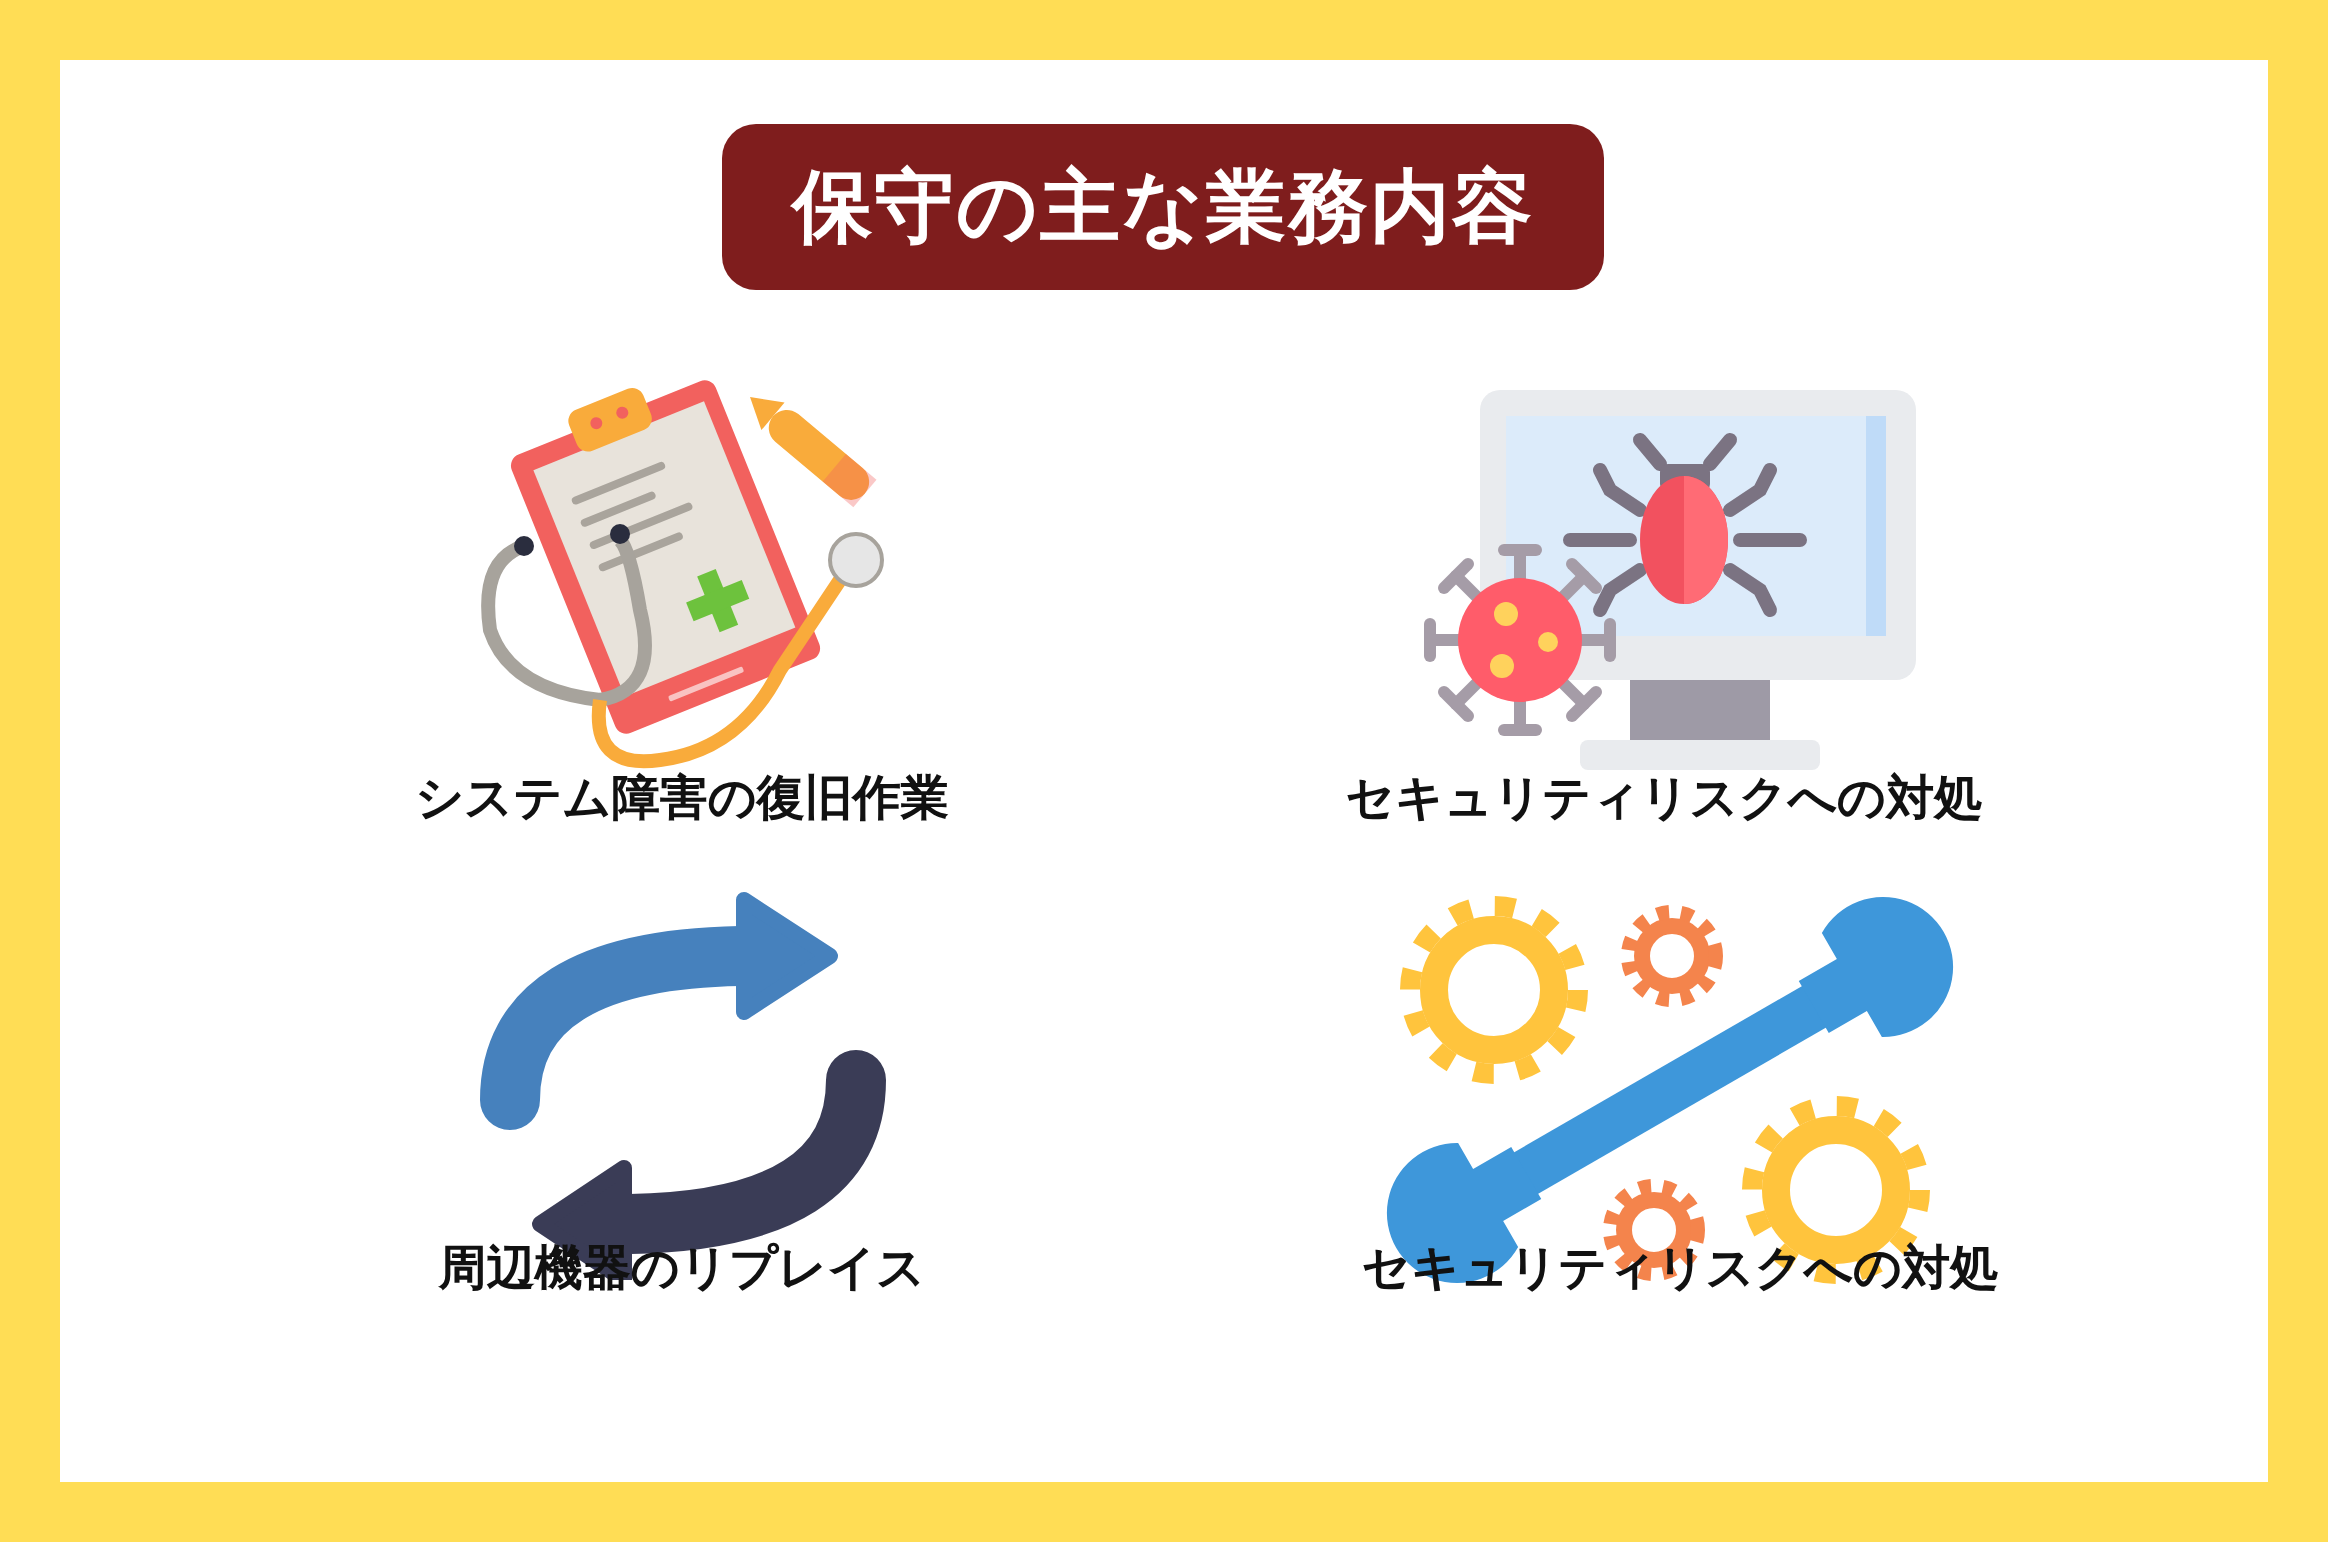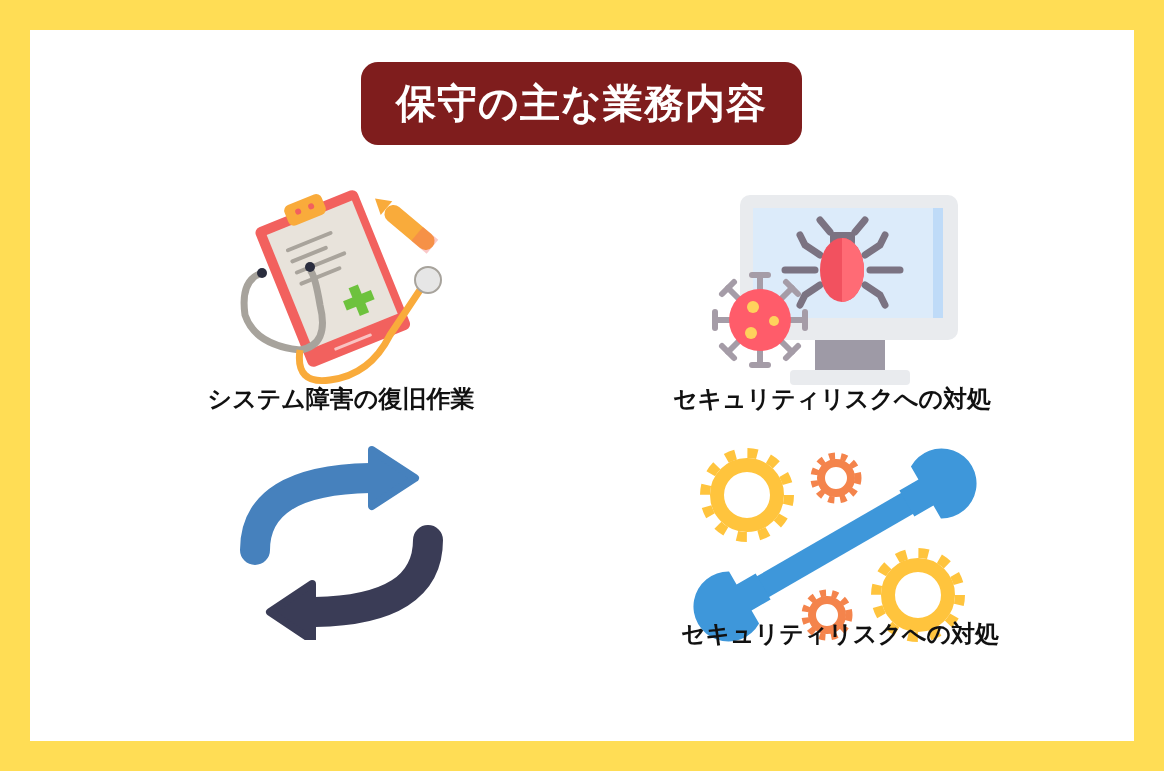--- a/index.html
+++ b/index.html
@@ -115,20 +115,21 @@
   <div class="card-label" style="top:203px;">セキュリティリスクへの対処</div>
 </div>
 
 <div class="card" style="left:131px; top:440px;">
   <svg width="240" height="200" viewBox="0 0 240 200" style="left:89px; top:0px;">
     <path d="M35 110 Q35 40 150 38" stroke="#4681BD" stroke-width="30" fill="none" stroke-linecap="round"></path>
     <polygon points="152,10 195,38 152,66" fill="#4681BD" stroke="#4681BD" stroke-width="8" stroke-linejoin="round"></polygon>
     <path d="M208 100 Q208 170 95 172" stroke="#3A3C56" stroke-width="30" fill="none" stroke-linecap="round"></path>
     <polygon points="92,144 50,172 92,200" fill="#3A3C56" stroke="#3A3C56" stroke-width="8" stroke-linejoin="round"></polygon>
   </svg>
+  <div class="card-label" style="top:178px;">周辺機器のリプレイス</div>
 </div>
 
 <div class="card" style="left:630px; top:440px;">
   <svg width="290" height="200" viewBox="0 0 290 200" style="left:60px; top:5px;">
     <g fill="none" stroke="#FFC43D">
       <circle cx="57" cy="50" r="30" stroke-width="14"></circle>
       <circle cx="57" cy="50" r="42" stroke-width="10" stroke-dasharray="10 12"></circle>
       <circle cx="228" cy="150" r="30" stroke-width="14"></circle>
       <circle cx="228" cy="150" r="42" stroke-width="10" stroke-dasharray="10 12"></circle>
     </g>

